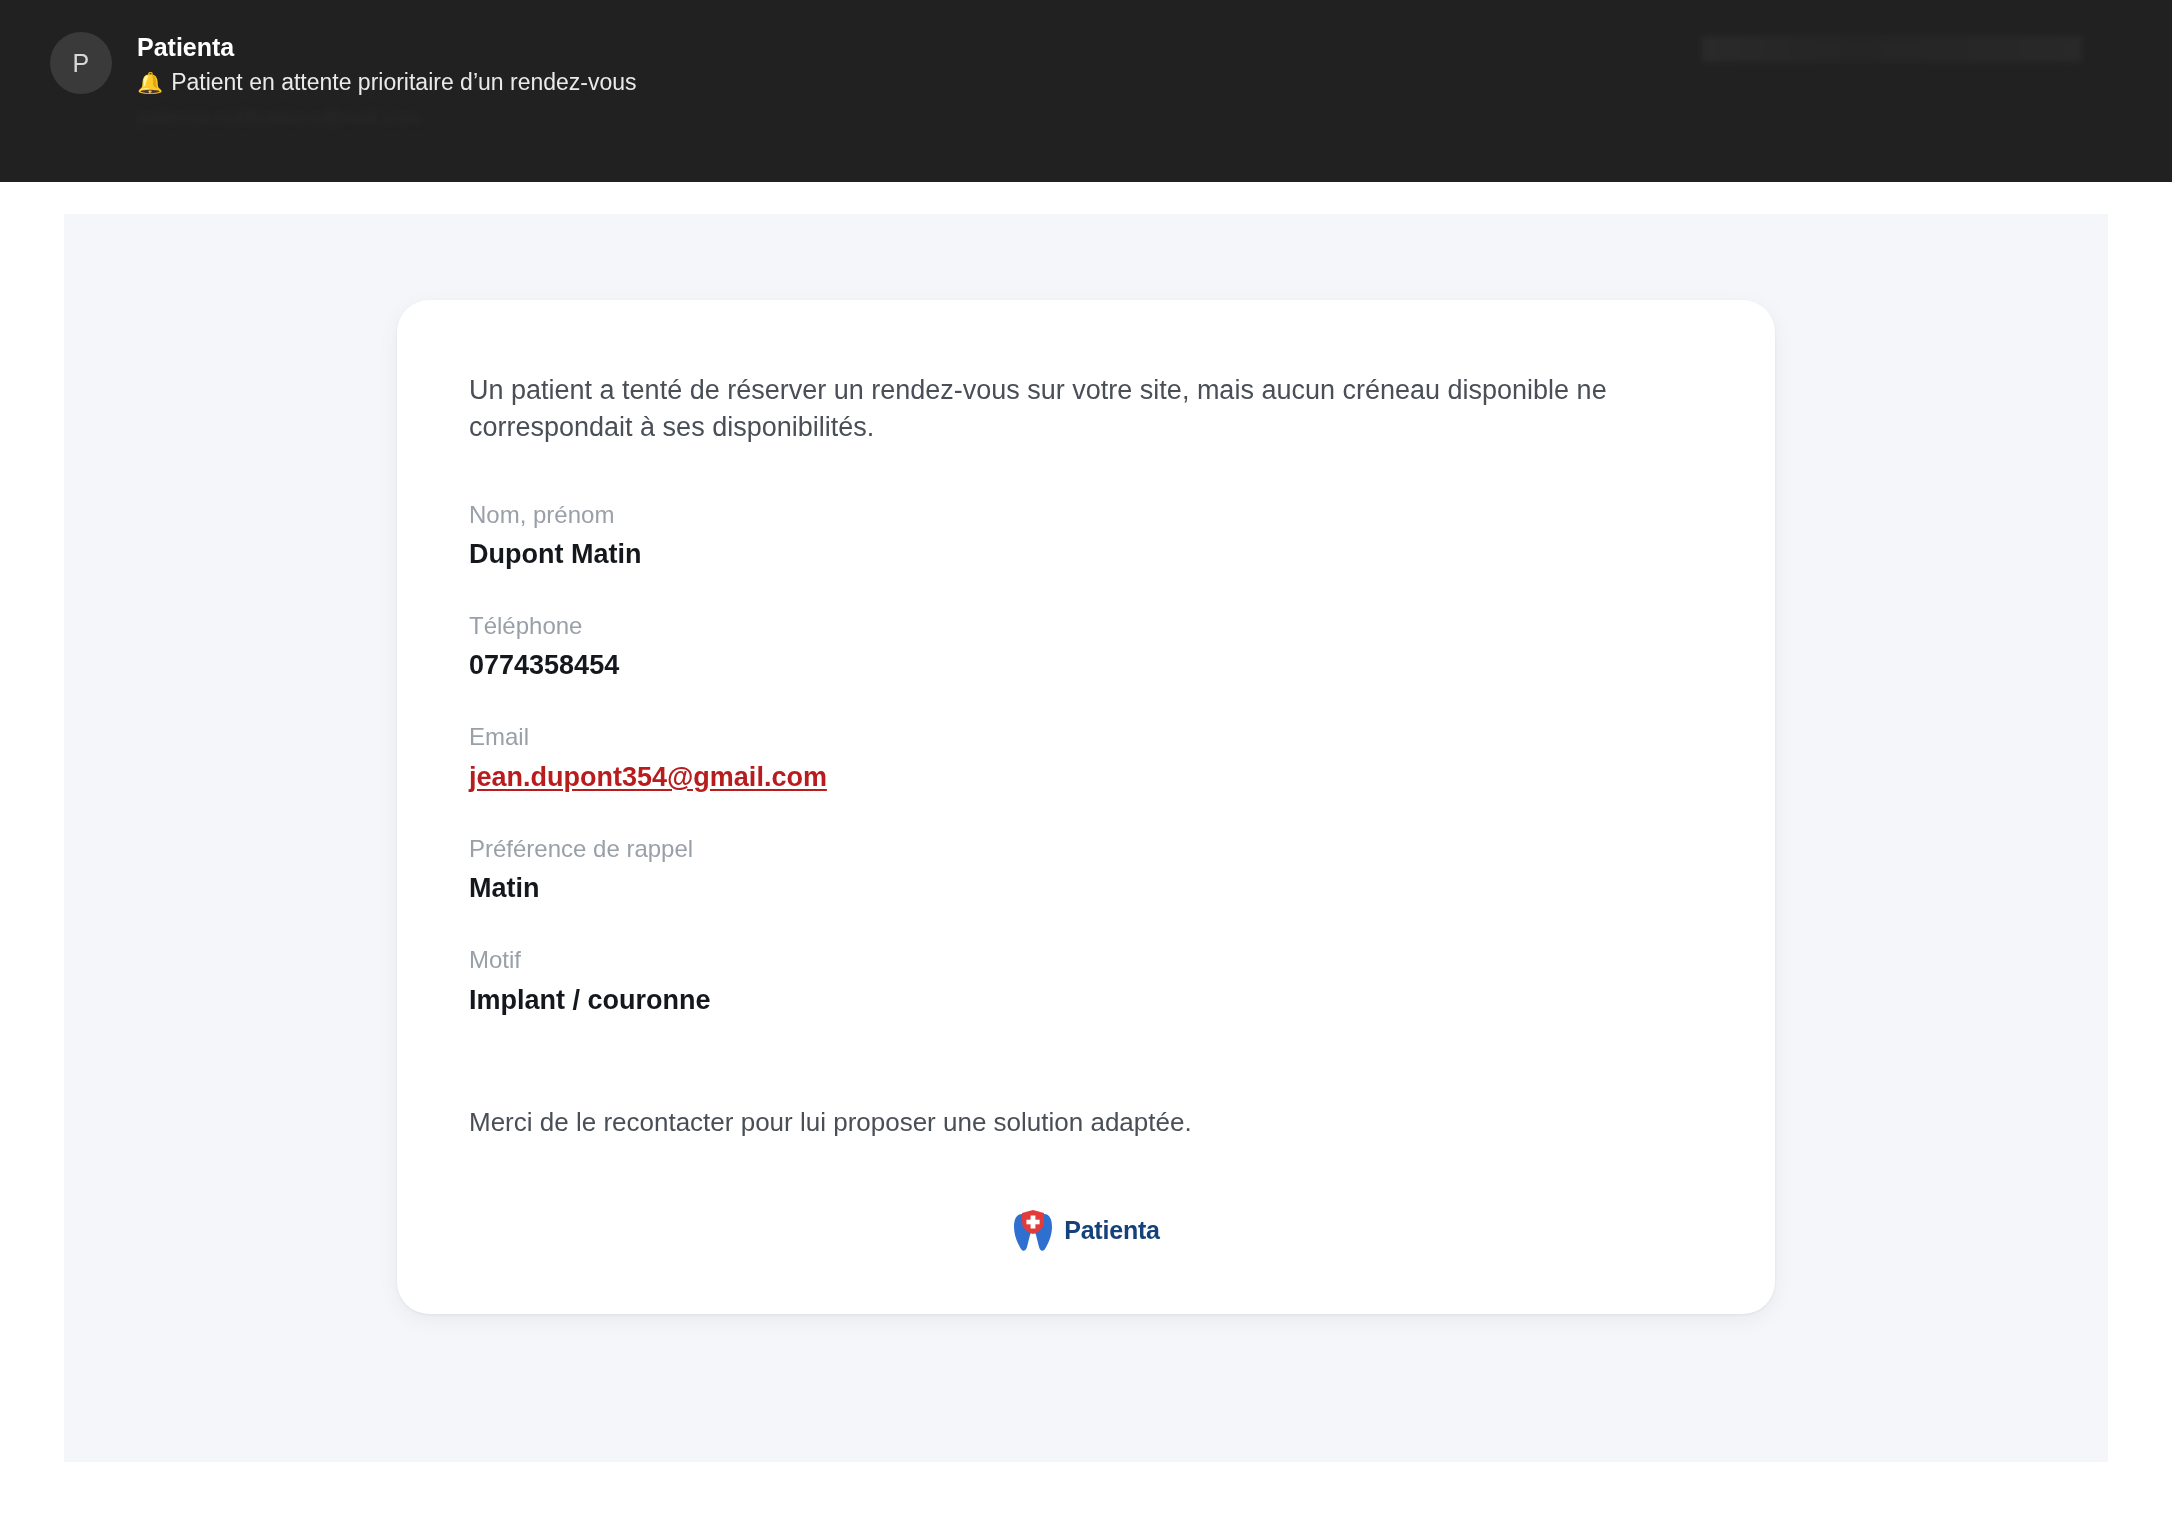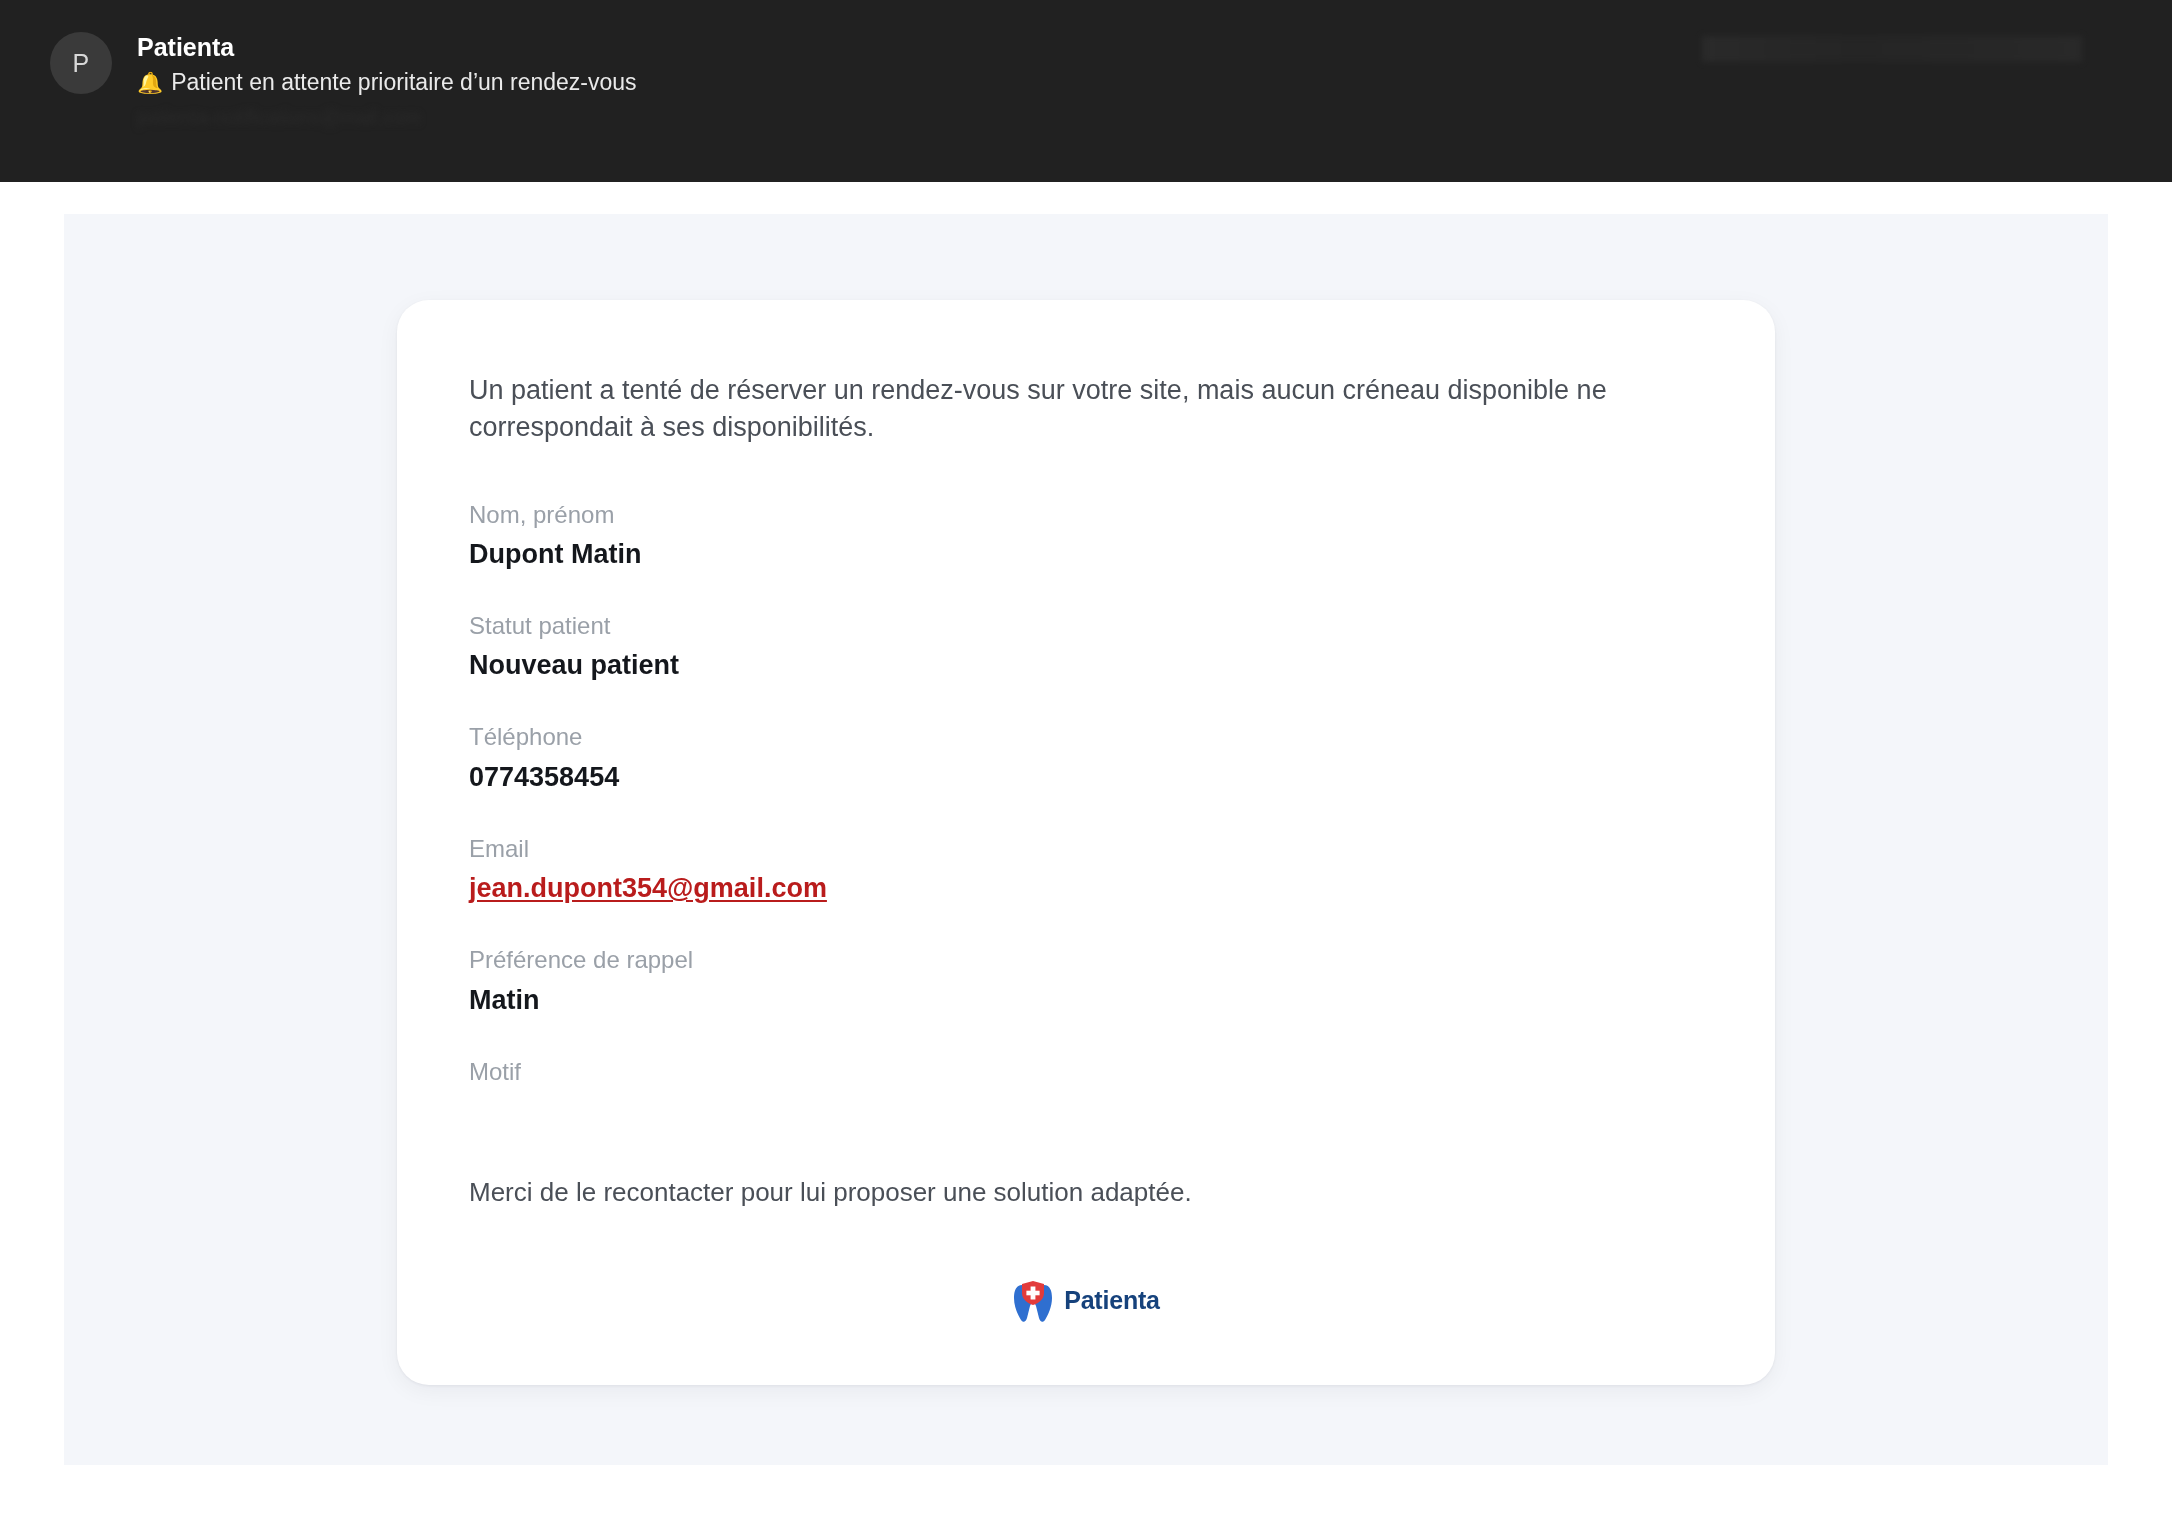--- a/index.html
+++ b/index.html
@@ -168,44 +168,41 @@
 <div class="mail-canvas">
   <div class="card">
 
     <p class="intro">Un patient a tenté de réserver un rendez-vous sur votre site, mais aucun créneau disponible ne correspondait à ses disponibilités.</p>
 
     <div class="field">
       <div class="field-label">Nom, prénom</div>
       <div class="field-value">Dupont Matin</div>
     </div>
 
-    <div class="field">
-      <div class="field-label">Statut patient</div>
-      <div class="field-value">Nouveau patient</div>
-    </div>
 
     <div class="field">
       <div class="field-label">Téléphone</div>
       <div class="field-value">0774358454</div>
     </div>
 
     <div class="field">
       <div class="field-label">Email</div>
       <div class="field-value">
         <a href="#">jean.dupont354@gmail.com</a>
       </div>
     </div>
 
     <div class="field">
       <div class="field-label">Préférence de rappel</div>
       <div class="field-value">Matin</div>
     </div>
 
     <div class="field">
       <div class="field-label">Motif</div>
+      <div class="field-value">Implant / couronne</div>
     </div>
 
     <p class="outro">Merci de le recontacter pour lui proposer une solution adaptée.</p>
 
     <div class="brand-footer">
       <span class="brand-logo">
         <svg viewBox="0 0 42 44" width="42" height="44" aria-hidden="true">
           <path d="M10 6 C4 6 2 12 2 19 C2 28 6 36 9 41 C11 44 14 43 15 39 L18 27 C19 23 23 23 24 27 L27 39 C28 43 31 44 33 41 C36 36 40 28 40 19 C40 12 38 6 32 6 C27 6 25 9 21 9 C17 9 15 6 10 6 Z" fill="#2f6fd0"></path>
           <path d="M21 2 L32 5 L32 14 C32 20 27 24 21 26 C15 24 10 20 10 14 L10 5 Z" fill="#e23b3b"></path>
           <rect x="18.6" y="7.5" width="4.8" height="13" fill="#ffffff"></rect>

